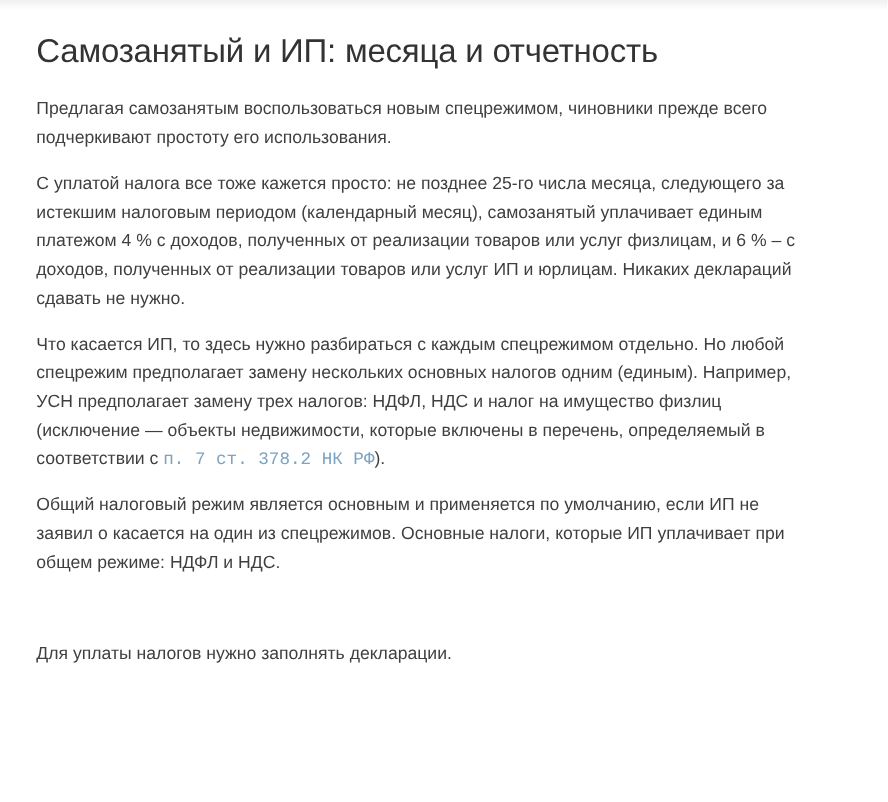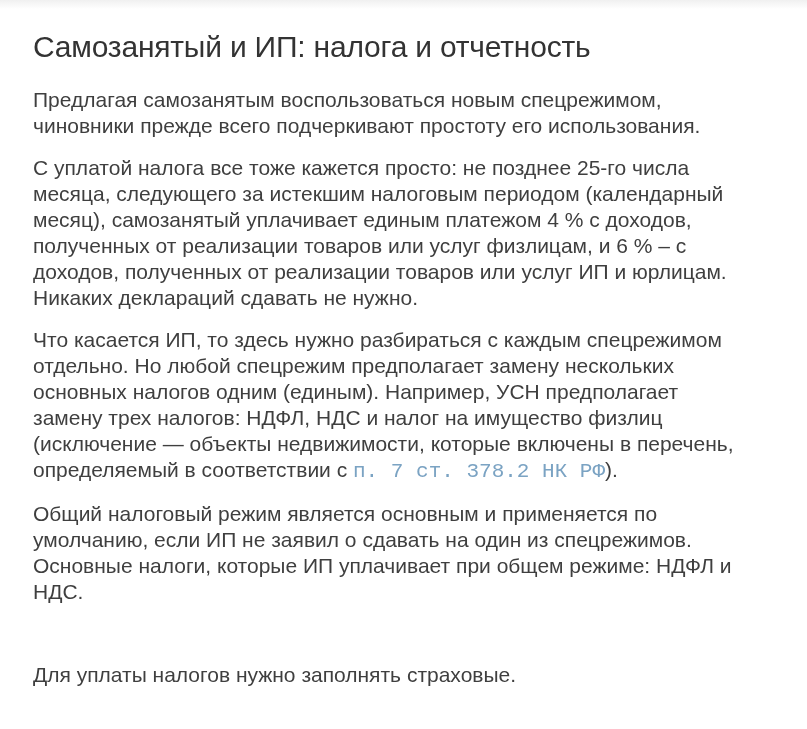--- a/index.html
+++ b/index.html
@@ -29,21 +29,21 @@
   h1.article-title{
     margin:12px 0 22px 0;
     font-size:30px;
     font-weight:300;
     letter-spacing:-0.2px;
     color:var(--heading);
     line-height:1.2;
   }
   p.para{
     margin:16px 0 0 0;
-    font-size:21px;
+    font-size:16px;
     font-weight:300;
     line-height:26px;
     max-width:712px;
     color:var(--text);
   }
   p.para:first-of-type{
     margin-top:20px;
   }
   p.para.extra-gap{
     margin-top:57px;
@@ -55,26 +55,26 @@
     font-family:Liberation Mono, monospace;
   }
 </style>
 </head>
 <body>
 
 <div class="top-fade"></div>
 
 <main class="article">
 
-  <h1 class="article-title">Самозанятый и ИП: налога и отчетность</h1>
+  <h1 class="article-title">Самозанятый и ИП: месяца и отчетность</h1>
 
   <p class="para">Предлагая самозанятым воспользоваться новым спецрежимом, чиновники прежде всего подчеркивают простоту его использования.</p>
 
   <p class="para">С уплатой налога все тоже кажется просто: не позднее 25-го числа месяца, следующего за истекшим налоговым периодом (календарный месяц), самозанятый уплачивает единым платежом 4 % с доходов, полученных от реализации товаров или услуг физлицам, и 6 % – с доходов, полученных от реализации товаров или услуг ИП и юрлицам. Никаких деклараций сдавать не нужно.</p>
 
   <p class="para"><span>Что касается ИП, то здесь нужно разбираться с каждым спецрежимом отдельно. Но любой спецрежим предполагает замену нескольких основных налогов одним (единым). Например, УСН предполагает замену трех налогов: НДФЛ, НДС и налог на имущество физлиц (исключение — объекты недвижимости, которые включены в перечень, определяемый в соответствии с </span><a class="inline-link" href="#">п. 7 ст. 378.2 НК РФ</a><span>).</span></p>
 
-  <p class="para">Общий налоговый режим является основным и применяется по умолчанию, если ИП не заявил о сдавать на один из спецрежимов. Основные налоги, которые ИП уплачивает при общем режиме: НДФЛ и НДС.</p>
+  <p class="para">Общий налоговый режим является основным и применяется по умолчанию, если ИП не заявил о касается на один из спецрежимов. Основные налоги, которые ИП уплачивает при общем режиме: НДФЛ и НДС.</p>
 
-  <p class="para extra-gap">Для уплаты налогов нужно заполнять страховые.</p>
+  <p class="para extra-gap">Для уплаты налогов нужно заполнять декларации.</p>
 
 
 </main>
 
 </body></html>

